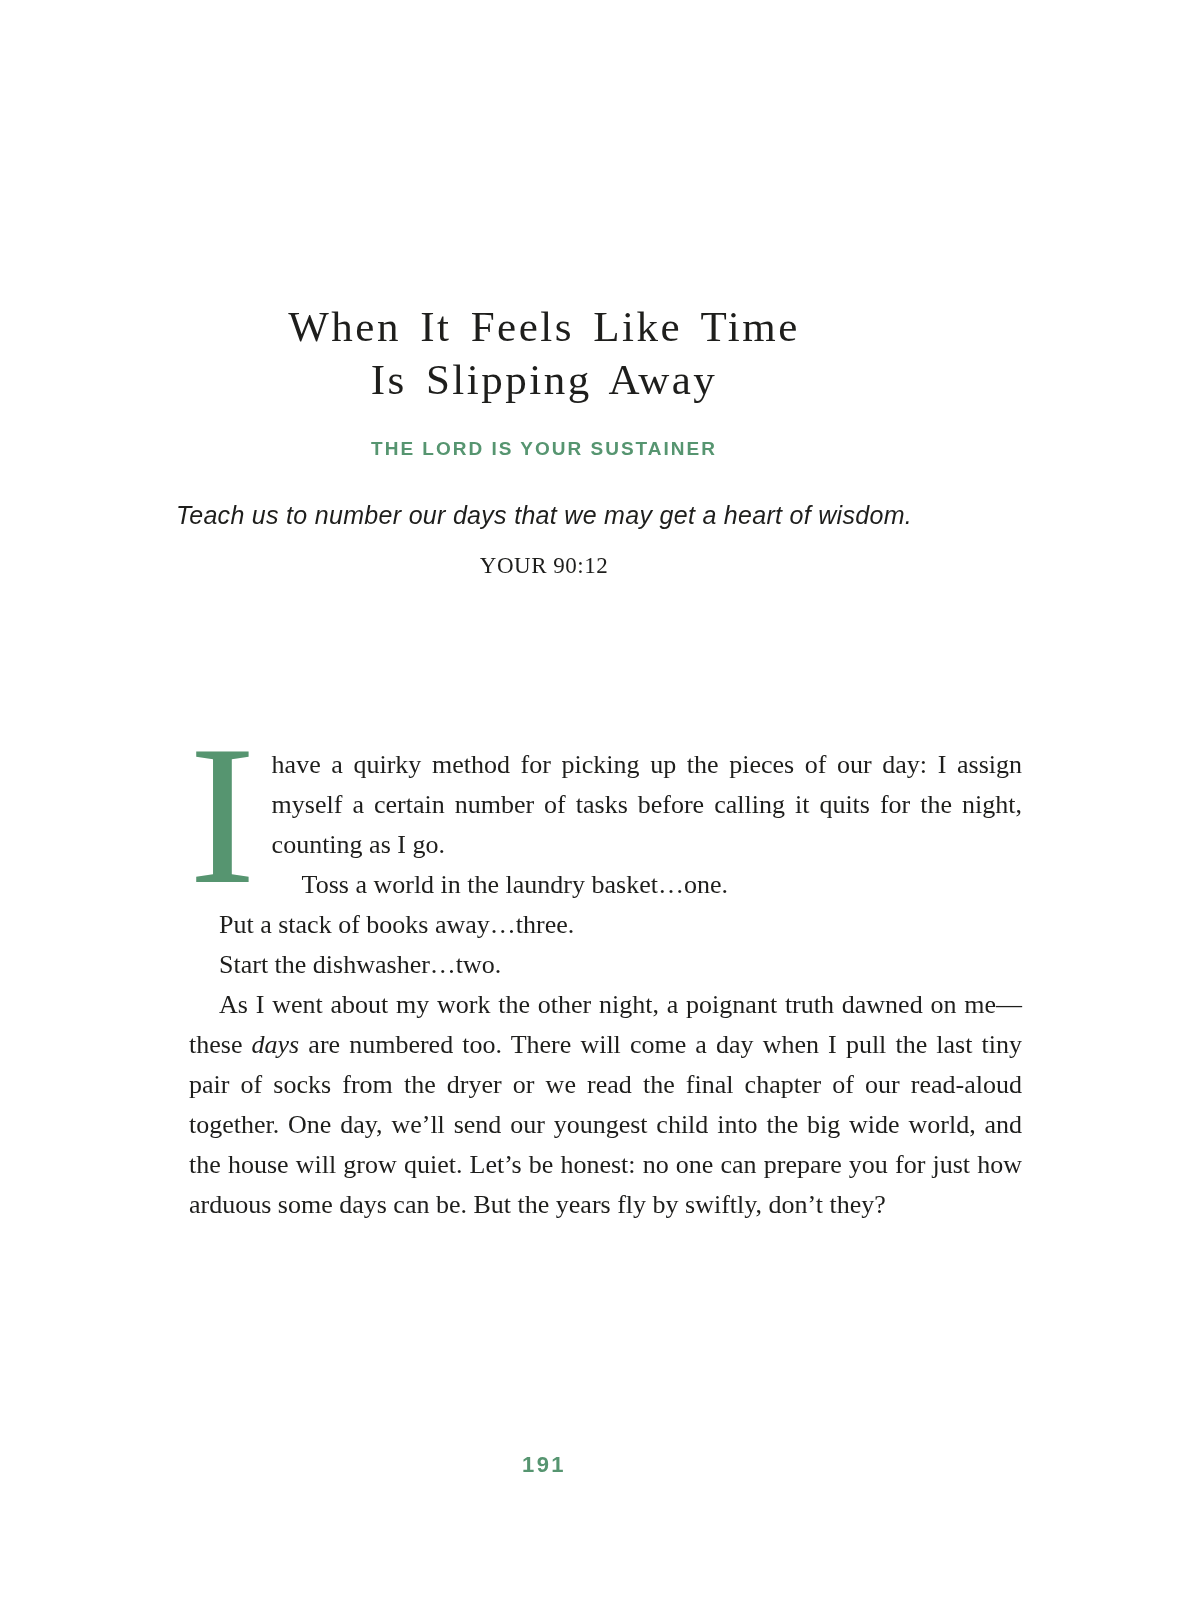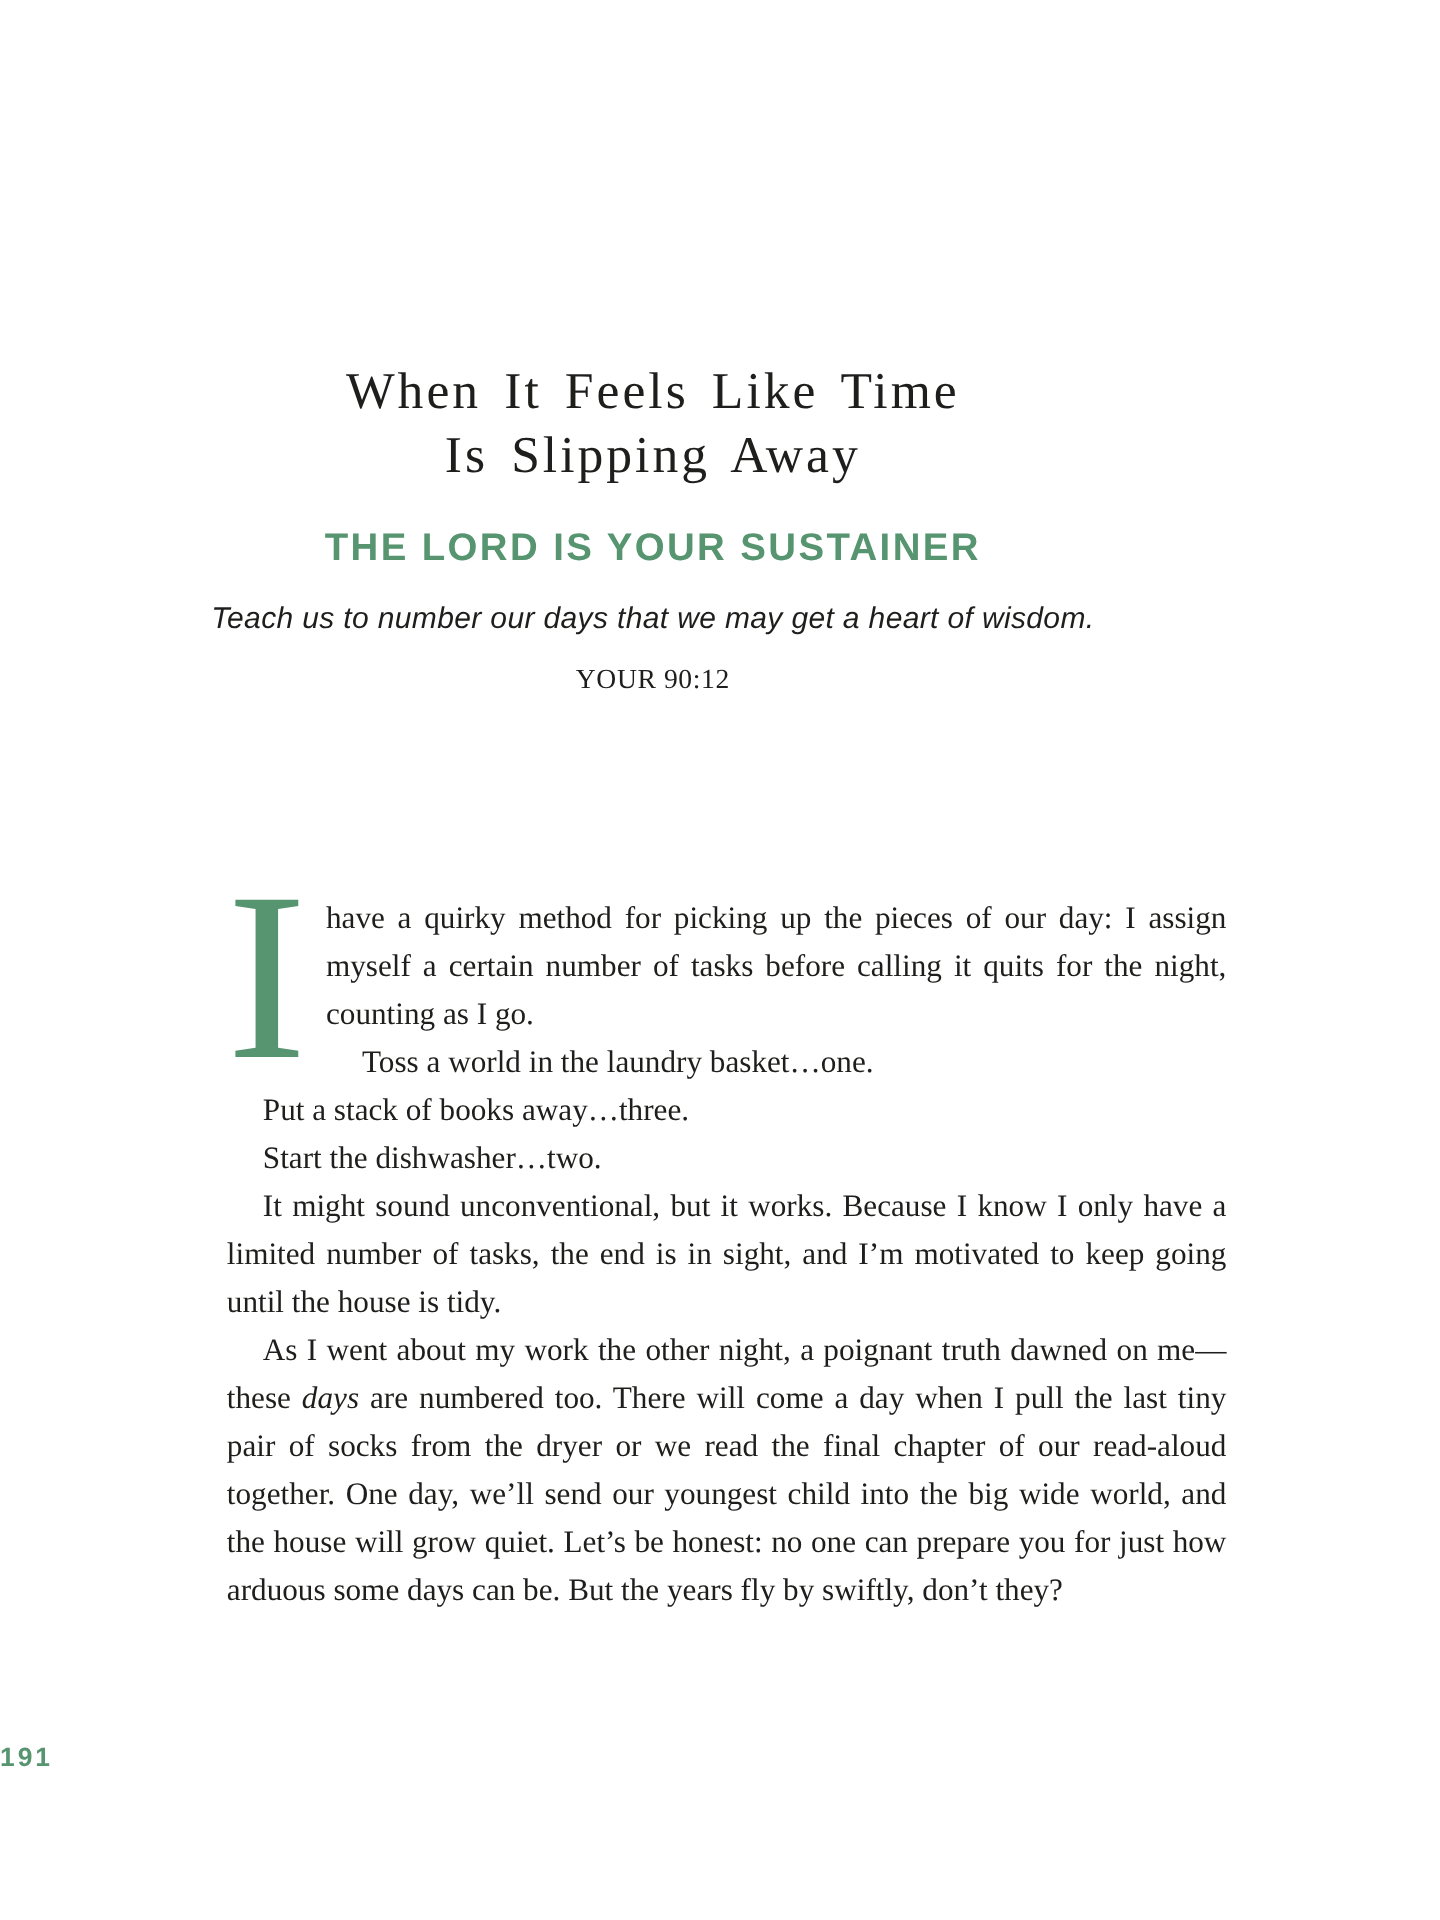--- a/index.html
+++ b/index.html
@@ -36,21 +36,21 @@
   .title-line { display: block; }
 
   .chapter-subtitle {
     position: absolute;
     top: 438px;
     left: 0;
     width: 100%;
     text-align: center;
     font-family: "Liberation Sans", sans-serif;
     font-weight: 700;
-    font-size: 32px;
+    font-size: 19px;
     letter-spacing: 2px;
     color: var(--accent);
   }
 
   .epigraph-verse {
     position: absolute;
     top: 501px;
     left: 0;
     width: 100%;
     text-align: center;
@@ -96,20 +96,21 @@
     margin: 2px 16px 0 0;
     color: var(--accent);
   }
 
   
   .page-number {
     position: absolute;
     top: 1452px;
     left: 0;
     width: 100%;
+    text-align: center;
     font-family: "Liberation Sans", sans-serif;
     font-weight: 700;
     font-size: 22px;
     letter-spacing: 2.5px;
     color: var(--accent);
   }
 </style>
 </head>
 <body>
 
@@ -131,21 +132,20 @@
     <p class="para first">
       <span class="dropcap">I</span><span>have a quirky method for picking up the pieces of our day: I assign myself a certain number of tasks before calling it quits for the night, counting as I go.</span>
     </p>
 
     <p class="para indent">Toss a world in the laundry basket…one.</p>
 
     <p class="para indent">Put a stack of books away…three.</p>
 
     <p class="para indent">Start the dishwasher…two.</p>
 
-    <p class="para indent">It might sound unconventional, but it works. Because I know I only have a limited number of tasks, the end is in sight, and I’m motivated to keep going until the house is tidy.</p>
 
     <p class="para indent">
       <span>As I went about my work the other night, a poignant truth dawned on me—these </span><em>days</em><span> are numbered too. There will come a day when I pull the last tiny pair of socks from the dryer or we read the final chapter of our read-aloud together. One day, we’ll send our youngest child into the big wide world, and the house will grow quiet. Let’s be honest: no one can prepare you for just how arduous some days can be. But the years fly by swiftly, don’t they?</span>
     </p>
 
   </main>
 
   <div class="page-number">191</div>
 
 </div>

